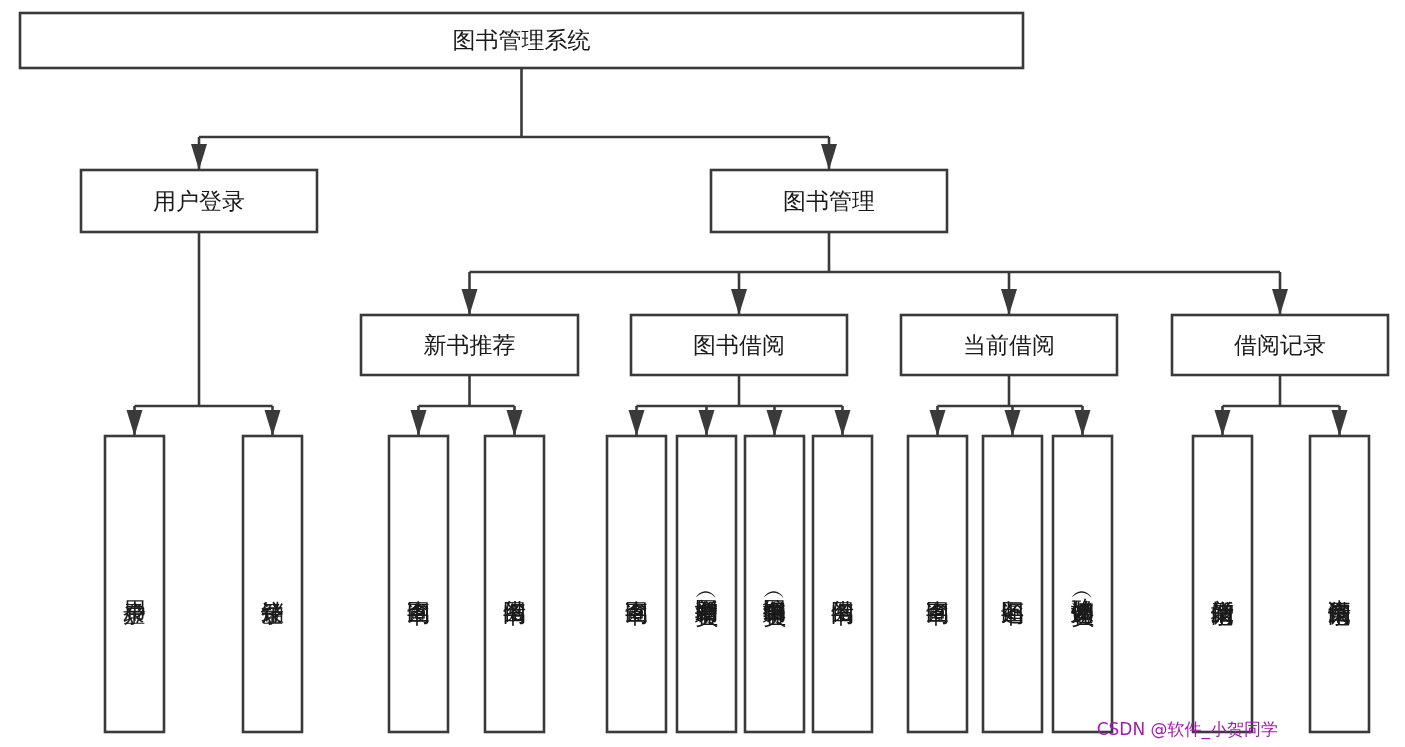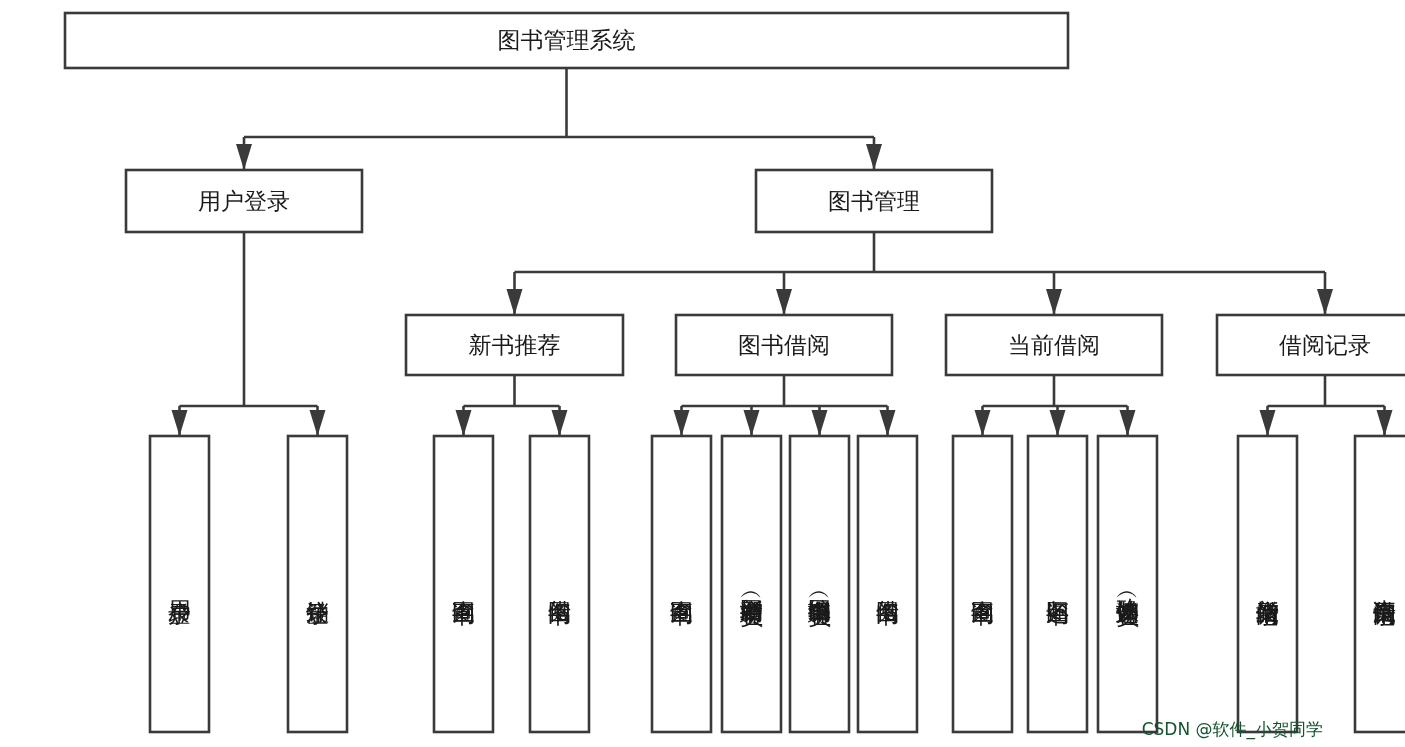--- a/index.html
+++ b/index.html
@@ -12,21 +12,20 @@
     width: 1405px;
     height: 747px;
     overflow: hidden;
     font-family: "DejaVu Sans", "Liberation Sans", sans-serif;
   }
   #diagram-root {
     position: relative;
     width: 1292px;
     height: 747px;
     background: #ffffff;
-    margin-left: 45px;
   }
   svg#diagram-svg {
     position: absolute;
     left: 0;
     top: 0;
     width: 1405px;
     height: 747px;
     display: block;
   }
   .node-box {
@@ -63,21 +62,21 @@
     white-space: nowrap;
     display: flex;
     align-items: center;
     justify-content: center;
     pointer-events: none;
   }
   #watermark {
     position: absolute;
     right: 14px;
     bottom: 6px;
-    color: #14532d;
+    color: #a21caf;
     font-size: 17px;
     font-family: "DejaVu Sans", "Liberation Sans", sans-serif;
     white-space: nowrap;
     user-select: none;
   }
 </style>
 </head>
 <body>
 
 <div id="diagram-root">

